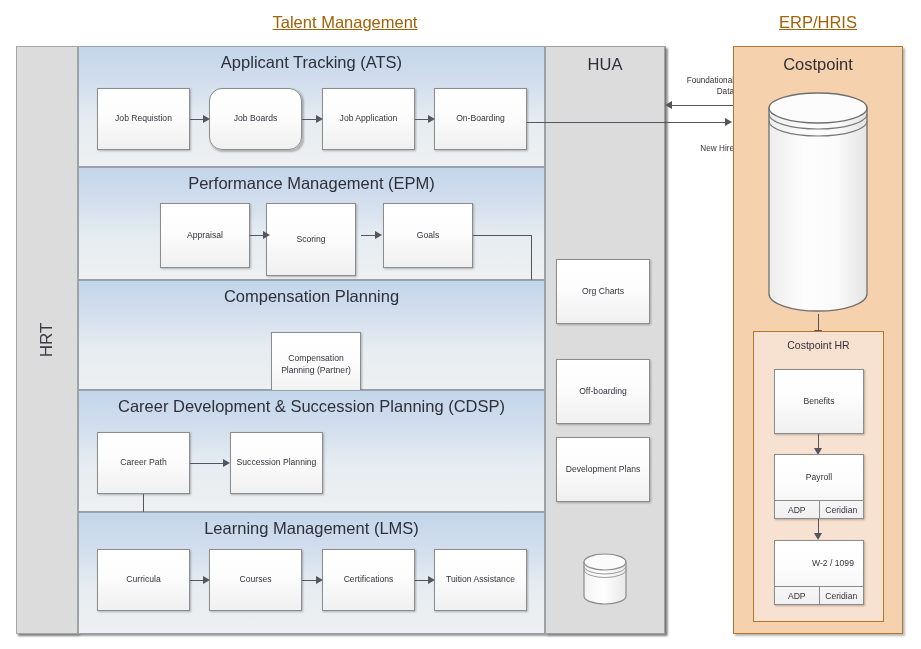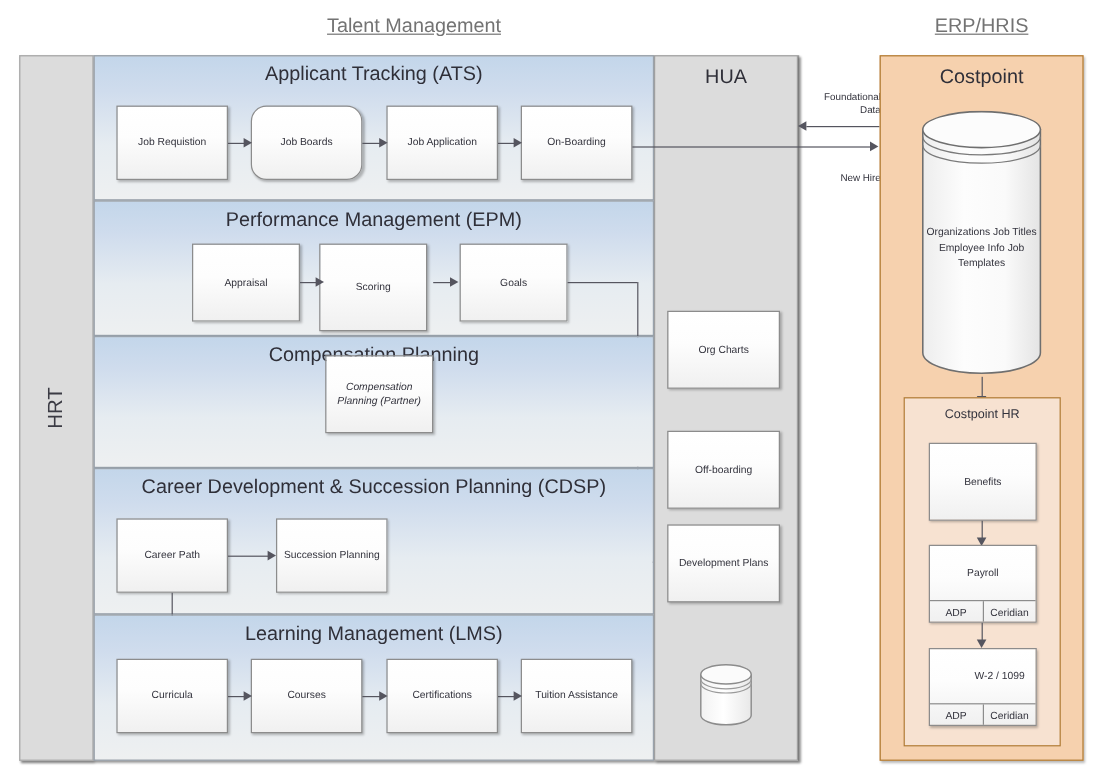--- a/index.html
+++ b/index.html
@@ -2,21 +2,21 @@
 <html><head>
 <meta charset="utf-8">
 <style>
   html,body{margin:0;padding:0;background:#fff;}
   body{width:921px;height:649px;position:relative;
        font-family:"Liberation Sans","DejaVu Sans",sans-serif;
        color:#3b3b44;overflow:hidden;}
   .abs{position:absolute;box-sizing:border-box;}
 
   
-  .toptitle{font-size:16.5px;color:#737373;text-decoration:underline;
+  .toptitle{font-size:16.5px;color:#a16207;text-decoration:underline;
             text-align:center;white-space:nowrap;}
 
   
   .outer-left{left:16px;top:46px;width:650px;height:588px;
               border:1px solid #a6a6a6;background:#ededed;
               box-shadow:1.5px 1.5px 2px rgba(0,0,0,.30);}
   .hrt-col{left:16px;top:46px;width:62px;height:588px;
            border:1px solid #a6a6a6;background:#dcdcdc;
            box-shadow:1.5px 1.5px 2px rgba(0,0,0,.28);}
   .hrt-label{position:absolute;left:50%;top:50%;
@@ -134,21 +134,21 @@
 <div class="abs arr arr-r" style="left:375px;top:231px;"></div>
 
 <div class="abs ln lnh" style="left:473px;top:235px;width:58px;"></div>
 <div class="abs ln lnv" style="left:531px;top:235px;height:234px;"></div>
 <div class="abs ln lnh" style="left:531px;top:468px;width:19px;"></div>
 <div class="abs arr arr-r" style="left:549px;top:464px;"></div>
 
 <div class="abs band" style="left:78px;top:280px;width:467px;height:110px;">
   <div class="band-title">Compensation Planning</div>
 </div>
-<div class="abs pbox" style="left:271px;top:296px;width:90px;height:65px;font-style:italic;">
+<div class="abs pbox" style="left:271px;top:332px;width:90px;height:65px;">
   <span>Compensation Planning (Partner)</span>
   </div>
 
 <div class="abs band" style="left:78px;top:390px;width:467px;height:122px;">
   <div class="band-title">Career Development &amp; Succession Planning (CDSP)</div>
 </div>
 <div class="abs pbox" style="left:97px;top:432px;width:93px;height:62px;">
   <span>Career Path</span>
   </div>
 <div class="abs pbox" style="left:230px;top:432px;width:93px;height:62px;">
@@ -232,24 +232,20 @@
           <stop offset="0.35" stop-color="#fdfdfd"></stop>
         <stop offset="0.7" stop-color="#fafafa"></stop>
           <stop offset="1" stop-color="#e4e4e4"></stop>
       </linearGradient>
     </defs>
     <path d="M3,16 L3,202 A49,17 0 0 0 101,202 L101,16 Z" fill="url(#cg2)" stroke="#6f6f6f" stroke-width="1.3"></path>
     <ellipse cx="52" cy="16" rx="49" ry="15" fill="#fcfcfc" stroke="#6f6f6f" stroke-width="1.3"></ellipse>
     <path d="M3,22 A49,15 0 0 0 101,22" fill="none" stroke="#7a7a7a" stroke-width="1.1"></path>
     <path d="M3,29 A49,15 0 0 0 101,29" fill="none" stroke="#7a7a7a" stroke-width="1.1"></path>
   </svg>
-  <div class="cyl-text" style="top:95px;">Organizations
-Job Titles
-Employee Info
-Job Templates</div>
 </div>
 
 <div class="abs ln lnv" style="left:818px;top:314px;height:18px;"></div>
 <div class="abs arr arr-d" style="left:814px;top:330px;"></div>
 
 <div class="abs cphr" style="left:753px;top:331px;width:131px;height:291px;">
   <div class="cphr-title">Costpoint HR</div>
 </div>
 <div class="abs pbox" style="left:774px;top:369px;width:90px;height:65px;">
   <span>Benefits</span>

